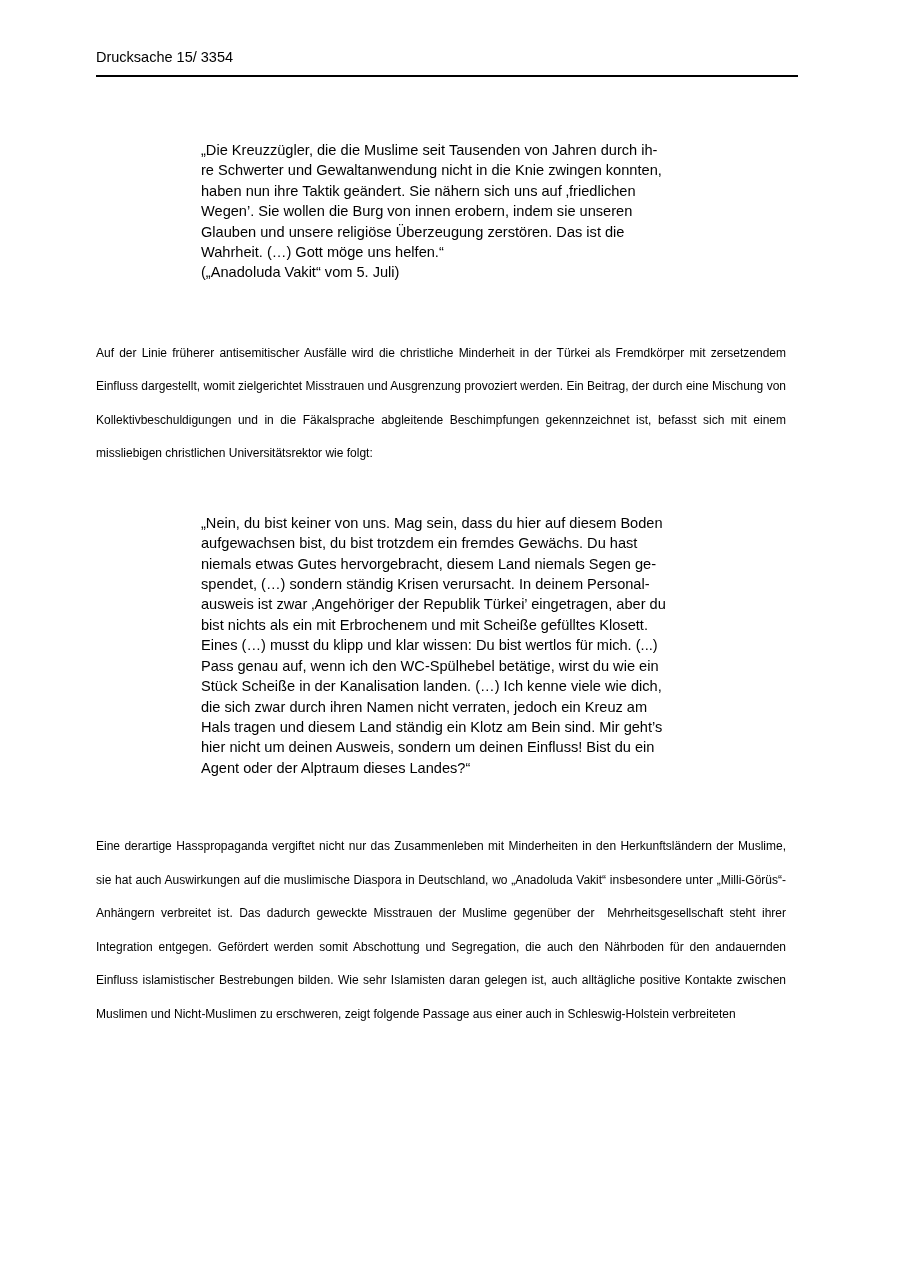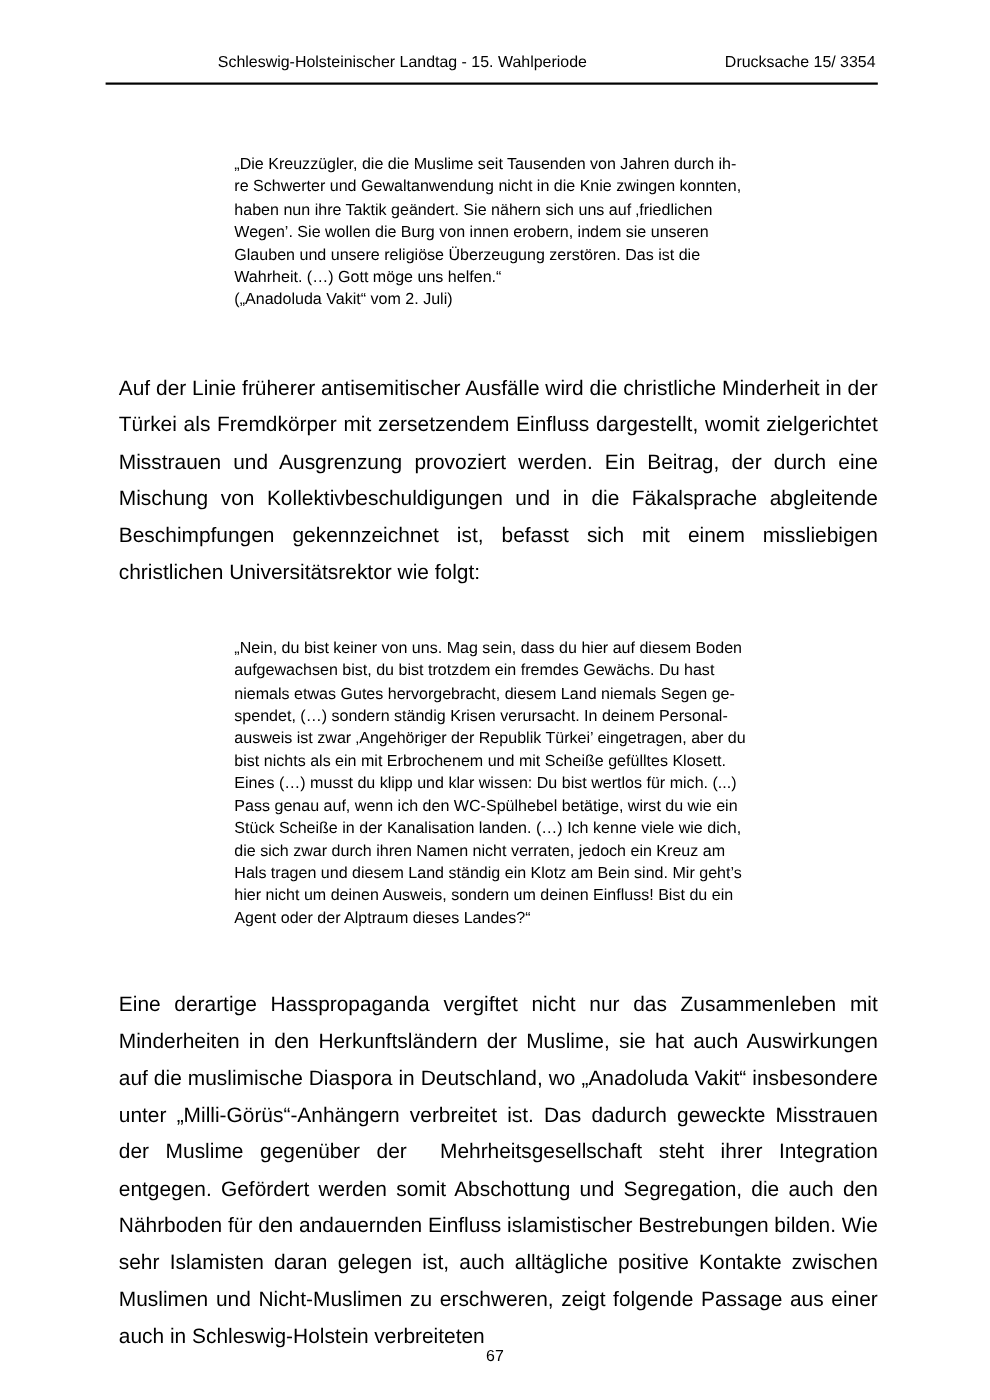--- a/index.html
+++ b/index.html
@@ -53,42 +53,42 @@
     left: 0;
     top: 27px;
     width: 702px;
     height: 2px;
     background: #000000;
   }
 
   
   .content {
     position: absolute;
-    left: 108px;
+    left: 96px;
     top: 140px;
     width: 690px;
   }
 
   .quote {
     margin: 0 0 0 105px;
     width: 585px;
     font-size: 14.6px;
     line-height: 20.4px;
     text-align: left;
     white-space: pre-wrap;
     hyphens: manual;
   }
   .quote .src {
     display: block;
   }
 
   .para {
     margin: 0;
     width: 690px;
-    font-size: 19px;
+    font-size: 12px;
     line-height: 33.5px;
     text-align: justify;
     white-space: pre-wrap;
   }
 
   .gap-a { height: 54px; }
   .gap-b { height: 42px; }
   .gap-c { height: 52px; }
 
   
@@ -102,35 +102,34 @@
   }
   .page-number { display: inline-block; }
 </style>
 </head>
 <body>
 
 <div class="page">
 
   <div class="header">
     <div class="header-inner">
-      <span class="header-title">Schleswig-Holsteinischer Landtag - 15. Wahlperiode</span>
       <span class="header-doc">Drucksache 15/ 3354</span>
     </div>
     <div class="header-rule"></div>
   </div>
 
   <div class="content">
 
     <blockquote class="quote"><span>„Die Kreuzzügler, die die Muslime seit Tausenden von Jahren durch ih-
 re Schwerter und Gewaltanwendung nicht in die Knie zwingen konnten,
 haben nun ihre Taktik geändert. Sie nähern sich uns auf ‚friedlichen
 Wegen’. Sie wollen die Burg von innen erobern, indem sie unseren
 Glauben und unsere religiöse Überzeugung zerstören. Das ist die
 Wahrheit. (…) Gott möge uns helfen.“</span>
-<span class="src">(„Anadoluda Vakit“ vom 2. Juli)</span></blockquote>
+<span class="src">(„Anadoluda Vakit“ vom 5. Juli)</span></blockquote>
 
     <div class="gap-a"></div>
 
     <p class="para">Auf der Linie früherer antisemitischer Ausfälle wird die christliche Minderheit in der Türkei als Fremdkörper mit zersetzendem Einfluss dargestellt, womit zielgerichtet Misstrauen und Ausgrenzung provoziert werden. Ein Beitrag, der durch eine Mischung von Kollektivbeschuldigungen und in die Fäkalsprache abgleitende Beschimpfungen gekennzeichnet ist, befasst sich mit einem missliebigen christlichen Universitätsrektor wie folgt:</p>
 
     <div class="gap-b"></div>
 
     <blockquote class="quote"><span>„Nein, du bist keiner von uns. Mag sein, dass du hier auf diesem Boden
 aufgewachsen bist, du bist trotzdem ein fremdes Gewächs. Du hast
 niemals etwas Gutes hervorgebracht, diesem Land niemals Segen ge-
@@ -145,17 +144,14 @@
 hier nicht um deinen Ausweis, sondern um deinen Einfluss! Bist du ein
 Agent oder der Alptraum dieses Landes?“</span>
 </blockquote>
 
     <div class="gap-c"></div>
 
     <p class="para">Eine derartige Hasspropaganda vergiftet nicht nur das Zusammenleben mit Minderheiten in den Herkunftsländern der Muslime, sie hat auch Auswirkungen auf die muslimische Diaspora in Deutschland, wo „Anadoluda Vakit“ insbesondere unter „Milli-Görüs“-Anhängern verbreitet ist. Das dadurch geweckte Misstrauen der Muslime gegenüber der  Mehrheitsgesellschaft steht ihrer Integration entgegen. Gefördert werden somit Abschottung und Segregation, die auch den Nährboden für den andauernden Einfluss islamistischer Bestrebungen bilden. Wie sehr Islamisten daran gelegen ist, auch alltägliche positive Kontakte zwischen Muslimen und Nicht-Muslimen zu erschweren, zeigt folgende Passage aus einer auch in Schleswig-Holstein verbreiteten</p>
 
   </div>
 
-  <div class="footer">
-    <span class="page-number">67</span>
-  </div>
 
 </div>
 
 </body></html>

